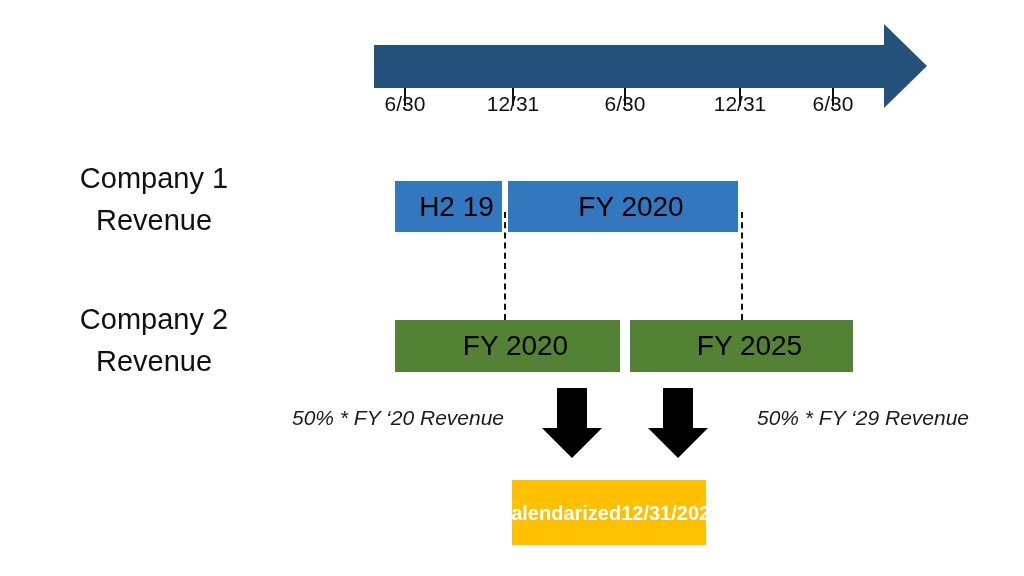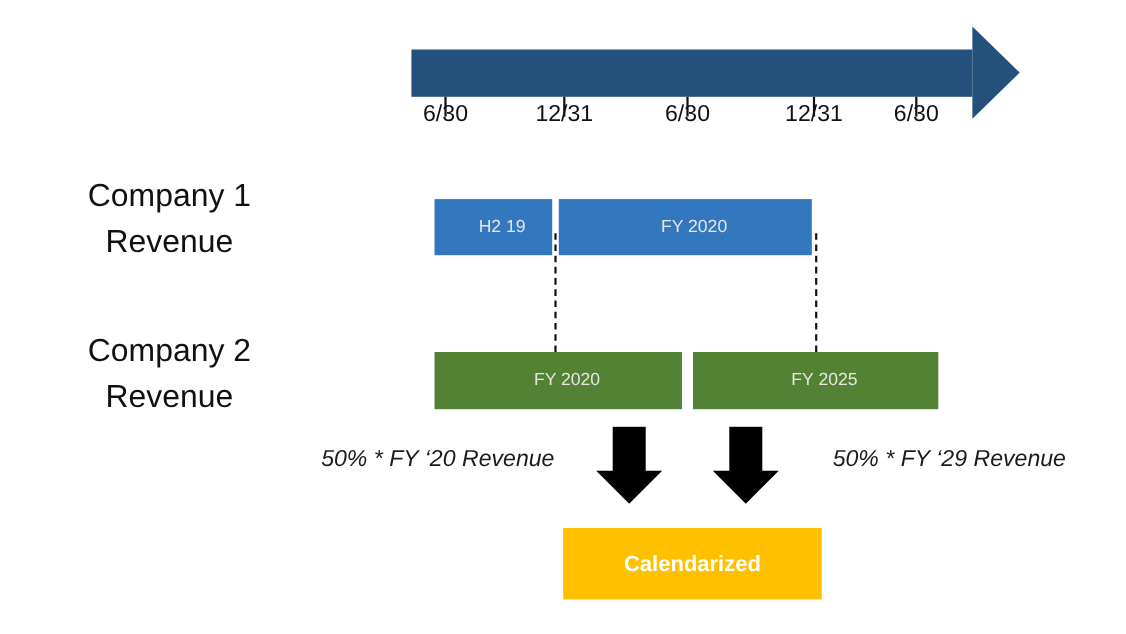--- a/index.html
+++ b/index.html
@@ -14,21 +14,21 @@
   .tick { position:absolute; top:88px; width:2px; height:18px; background:#111111; }
   .tick-label { position:absolute; top:92px; transform:translateX(-50%);
                 font-size:21px; color:#111111; white-space:nowrap; }
 
   
   .company-label { position:absolute; left:40px; width:228px; text-align:center;
                    font-size:29px; line-height:42px; color:#111111; }
 
   
   .pbox { position:absolute; display:flex; align-items:center; justify-content:center;
-          color:#e5e5e5; font-size:16px; white-space:nowrap;padding-left:16px; }
+          color:#000000; font-size:28px; white-space:nowrap;padding-left:16px; }
   .blue  { background:#3377BE; top:181px; height:51px; }
   .green { background:#548235; top:320px; height:52px; }
   .b1 { left:395px; width:107px; }
   .b2 { left:508px; width:230px; }
   .b3 { left:748px; width:107px; }
   .g1 { left:395px; width:225px; }
   .g2 { left:630px; width:223px; }
 
   
   .dash { position:absolute; top:212px; height:108px; width:0; border-left:2px dashed #111111; }
@@ -44,21 +44,21 @@
   .da-1 { left:542px; top:388px; }
   .da-2 { left:648px; top:388px; }
 
   
   .formula { position:absolute; top:406px; width:272px; text-align:center;
              font-style:italic; font-size:21px; color:#1a1a1a; white-space:nowrap; }
   .f-left  { left:262px; }
   .f-right { left:727px; }
 
   
-  .result-box { position:absolute; left:512px; top:480px; width:235px; height:65px;
+  .result-box { position:absolute; left:512px; top:480px; width:194px; height:65px;
                 background:#FFC000; display:flex; flex-direction:row;
                 align-items:center; justify-content:center;
                 color:#ffffff; font-weight:bold; font-size:20px; line-height:28px; }
 </style>
 </head>
 <body>
 
 <div class="canvas">
 
   <div class="tl-body"></div>
@@ -100,15 +100,16 @@
   <div class="down-arrow da-2">
     <div class="stem"></div>
     <div class="head"></div>
   </div>
 
   <div class="formula f-left">50% * FY ‘20 Revenue</div>
   <div class="formula f-right">50% * FY ‘29 Revenue</div>
 
   <div class="result-box">
     <div>Calendarized</div>
+    <div>12/31/2020</div>
   </div>
 
 </div>
 
 </body></html>

